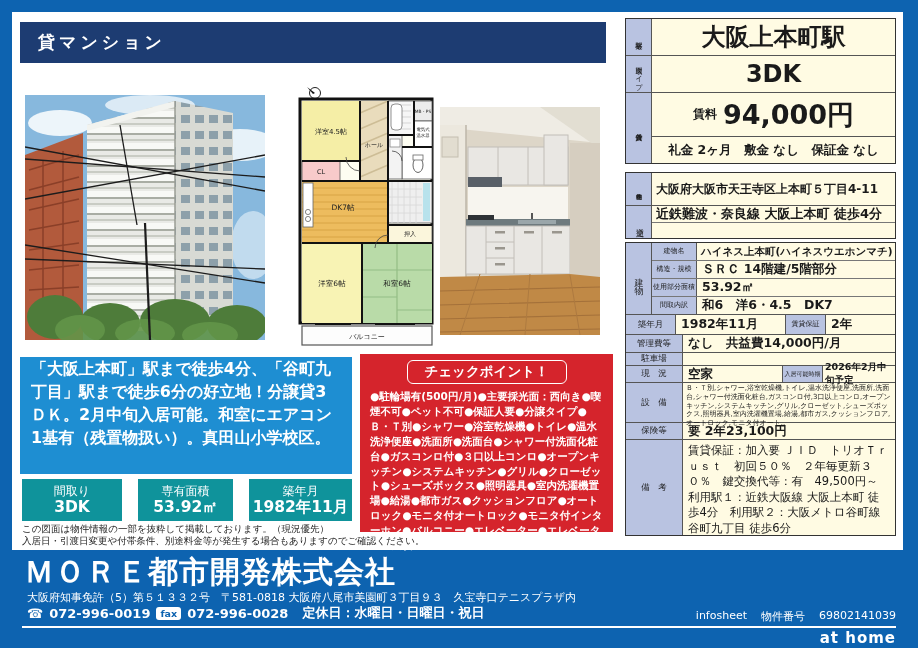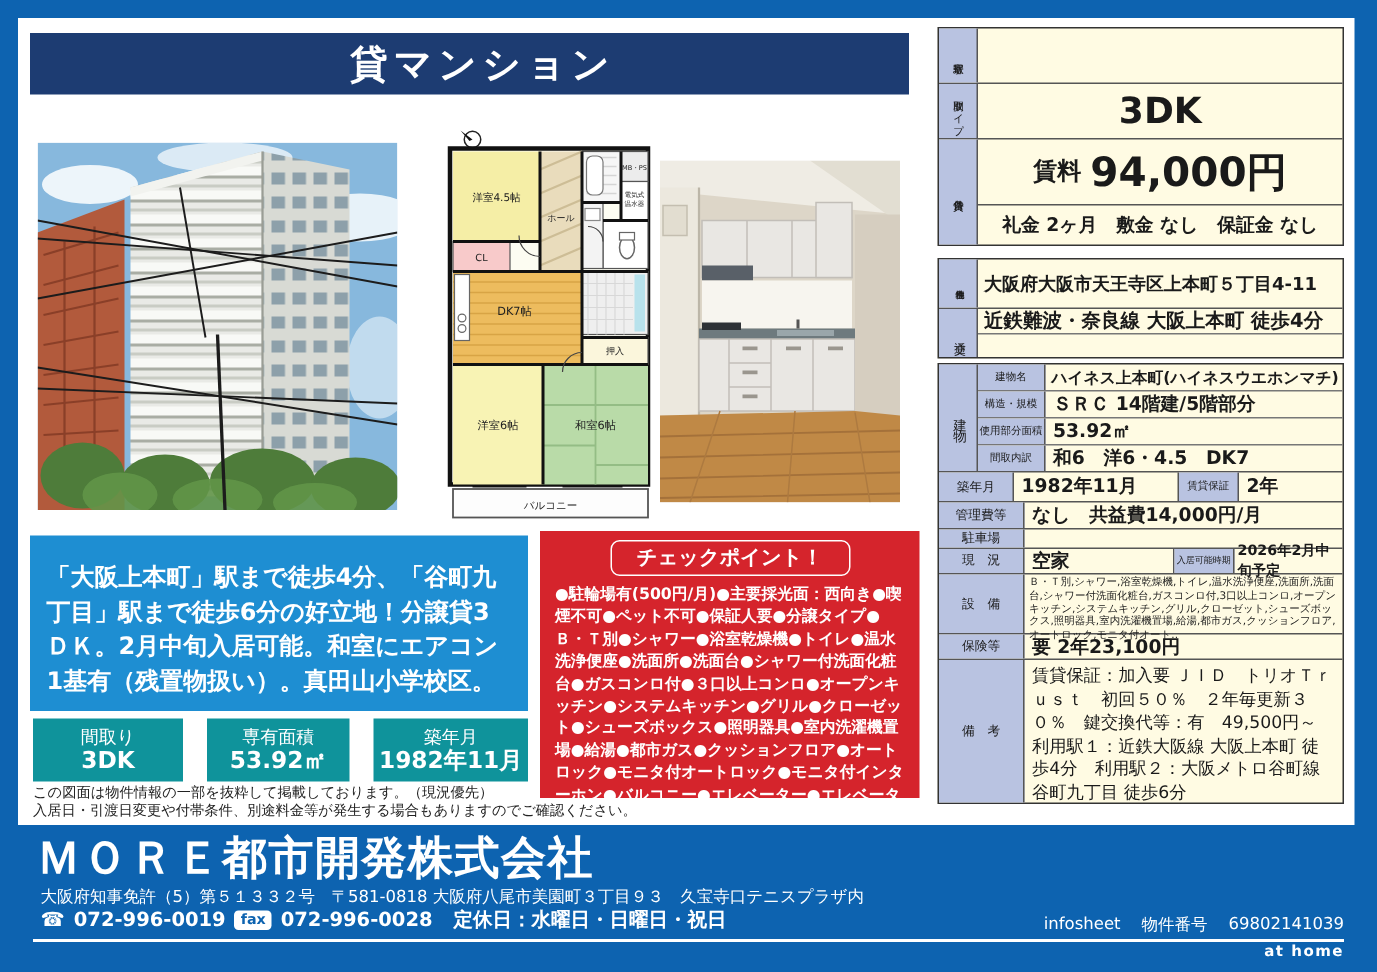--- a/index.html
+++ b/index.html
@@ -4,21 +4,21 @@
 <style>
   * { margin:0; padding:0; box-sizing:border-box; }
   html,body { background:#e8e8e8; }
   body { font-family:"DejaVu Sans","Liberation Sans",sans-serif; color:#1a1a1a; }
   #page { position:relative; width:918px; height:648px; background:#0d63b0; overflow:hidden; }
   #paper { position:absolute; left:12px; top:12px; width:891px; height:538px; background:#ffffff; }
 
   
   .header-bar { position:absolute; left:20px; top:22px; width:586px; height:41px;
     background:#1d3c72; color:#fff; display:flex; align-items:center;
-    font-size:25px; font-weight:bold; letter-spacing:4px; padding-left:18px;justify-content:center; }
+    font-size:17px; font-weight:bold; letter-spacing:4px; padding-left:18px; }
 
   
   .imgbox { position:absolute; overflow:hidden; }
   .imgbox svg { display:block; }
 
   
   .tbl { position:absolute; left:625px; width:271px; border:1.5px solid #333; background:#fffbe3; }
   .row { display:flex; border-bottom:1px solid #555; }
   .row.last { border-bottom:none; }
   .lbl { background:#b9c3e1; border-right:1px solid #555; display:flex; align-items:center;
@@ -29,28 +29,28 @@
   .val.center { justify-content:center; }
   .big { font-size:24px; font-weight:bold; }
   .bold125 { font-size:12.5px; font-weight:bold; padding-left:5px; }
   .coltight { display:flex; flex-direction:column; flex:1; min-width:0; }
   .lblfs7 { font-size:7px; line-height:1.15; }
   .lblfs85 { font-size:8.5px; }
   .subrow { display:flex; border-bottom:1px solid #777; flex:1; min-height:0; }
   .subrow:last-child { border-bottom:none; }
 
   .rent-row { flex:1; display:flex; align-items:center; justify-content:center; gap:6px; border-bottom:1px solid #555; }
-  .rent-lbl { font-size:16px; font-weight:bold; }
+  .rent-lbl { font-size:12px; font-weight:bold; }
   .rent-val { font-size:27px; font-weight:bold; }
   .fees-row { height:26px; display:flex; align-items:center; justify-content:center;
               font-size:12.5px; font-weight:bold; }
 
   
   .promo { position:absolute; left:20px; top:357px; width:332px; height:117px; background:#1e8ed2;
-           color:#fff; font-size:16px; font-weight:bold; line-height:1.44; padding:16px 11px; }
+           color:#fff; font-size:16px; font-weight:bold; line-height:1.44; padding:0 11px; }
 
   
   .checkpoint { position:absolute; left:360px; top:354px; width:253px; height:178px;
                 background:#d5242c; color:#fff; padding:6px 10px 6px 10px; }
   .cp-title { width:160px; margin:0 auto 5px auto; border:1.5px solid #fff; border-radius:6px;
               text-align:center; font-size:13.5px; font-weight:bold; padding:2px 0; }
   .cp-body { font-size:10.5px; font-weight:bold; line-height:1.42; }
 
   
   .sumbox { position:absolute; top:479px; height:42px; background:#0f939b; color:#fff;
@@ -66,21 +66,21 @@
   .f-phone   { position:absolute; left:27px; top:604px; color:#fff; font-size:13px; font-weight:bold;
                display:flex; align-items:center; gap:6px; }
   .fax-badge { background:#fff; color:#0d63b0; font-size:9.5px; font-weight:bold;
                border-radius:3px; padding:1px 4px; display:inline-block; }
   .f-deal { position:absolute; left:600px; top:586px; width:265px; text-align:right;
             color:#fff; font-size:12.5px; font-weight:bold; }
   .f-info { position:absolute; left:560px; top:609px; width:336px; text-align:right; color:#fff;
             font-size:11px; display:flex; justify-content:flex-end; gap:14px; }
   .f-line { position:absolute; left:22px; top:626px; width:874px; height:2px; background:#fff; }
   .f-athome { position:absolute; left:700px; top:629px; width:196px; text-align:right;
-              color:#fff; font-size:10px; font-weight:bold; letter-spacing:1px; }
+              color:#fff; font-size:15px; font-weight:bold; letter-spacing:1px; }
 
   svg text { font-family:"DejaVu Sans","Liberation Sans",sans-serif; fill:#222; }
 </style>
 </head>
 <body>
 
 <div id="page">
   <div id="paper"></div>
 
   <div class="header-bar">
@@ -298,20 +298,21 @@
         <polygon points="0,170 130,167 160,170 160,228 0,228" fill="#c08946"></polygon>
         <path d="M0,184 L160,180 M0,198 L160,194 M0,212 L160,208 M0,225 L160,222" stroke="#a4713a" stroke-width="1.2"></path>
         <path d="M40,167 L20,228 M90,167 L85,228 M130,168 L140,228" stroke="#ad7a40" stroke-width="1"></path>
       </g>
     </svg>
   </div>
 
   <div class="tbl" style="top:18px;">
     <div class="row" style="height:37px;">
       <div class="lbl w26 vt lblfs7">最寄駅</div>
+      <div class="val center big">大阪上本町駅</div>
     </div>
     <div class="row" style="height:37px;">
       <div class="lbl w26 vt lblfs7">間取タイプ</div>
       <div class="val center big">3DK</div>
     </div>
     <div class="row last" style="height:70px;">
       <div class="lbl w26 vt lblfs7">賃貸条件</div>
       <div class="coltight">
         <div class="rent-row">
           <span class="rent-lbl">賃料</span>

